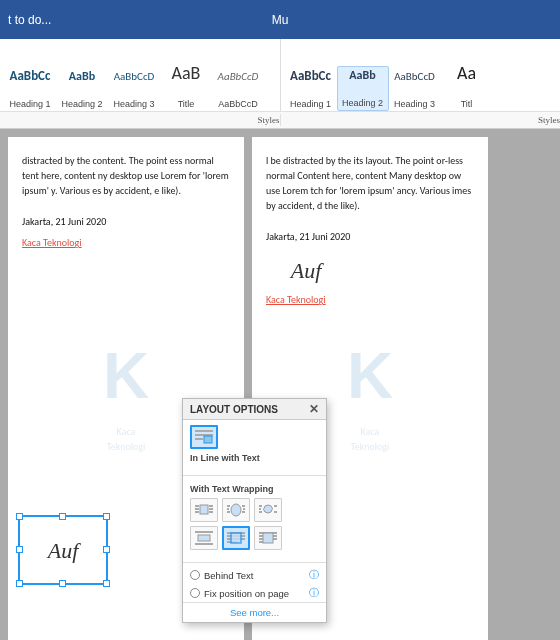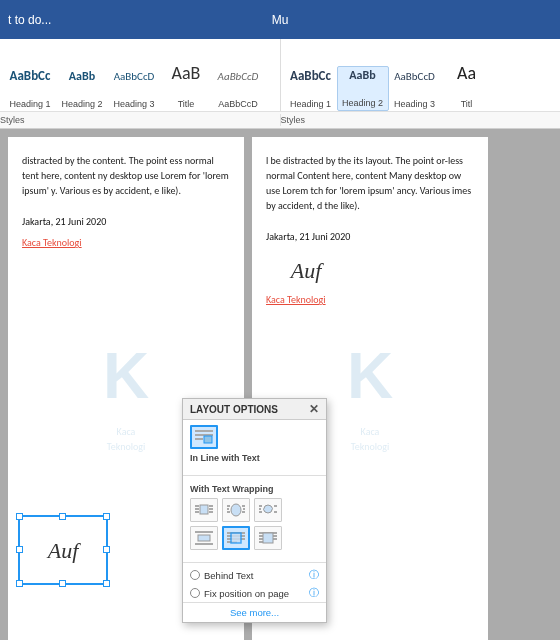--- a/index.html
+++ b/index.html
@@ -63,24 +63,25 @@
     .ribbon-label-row {
       display: flex;
       background: #f8f8f8;
       border-top: 1px solid #e0e0e0;
       justify-content: space-around;
       padding: 2px 0;
     }
     .ribbon-group-label {
       font-size: 9px;
       color: #555;
-      text-align: left;
+      text-align: right;
       flex: 1;
       border-right: 1px solid #e0e0e0;
       padding: 1px 0;
+      font-family: Liberation Serif, serif;
     }
     .ribbon-group-label:last-child { border-right: none; }
 
     
     .doc-area {
       display: flex;
       background: #ababab;
       height: calc(640px - 28px - 72px - 16px);
       padding: 8px;
       gap: 8px;

